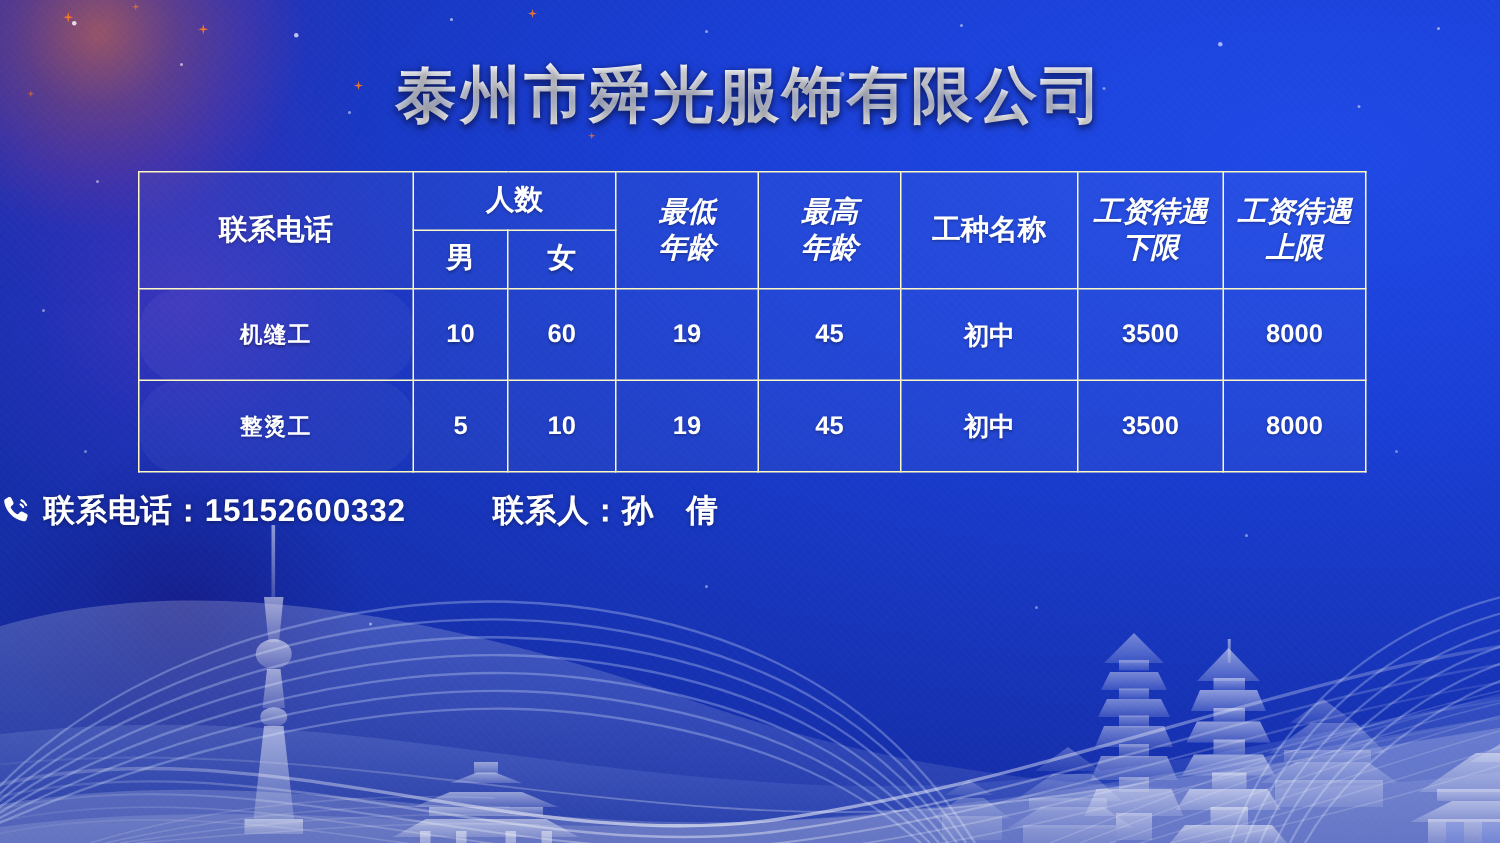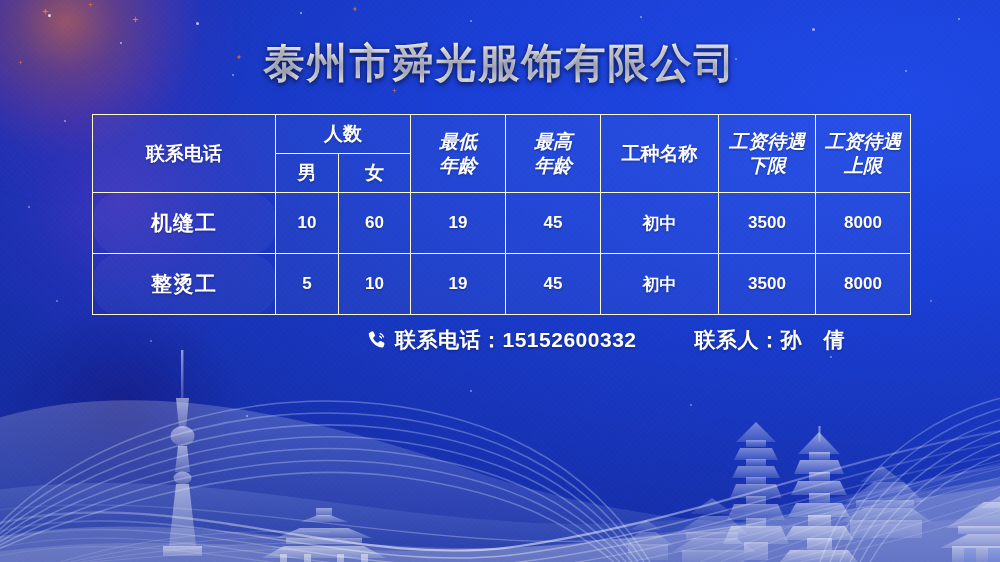--- a/index.html
+++ b/index.html
@@ -111,39 +111,39 @@
   table.jobs th {
     font-size: 19px;
     line-height: 1.22;
     height: 36px;
   }
   table.jobs th.tall { height: 72px; }
   table.jobs td {
     height: 58px;
     font-size: 17px;
   }
-  table.jobs td.jobname { font-size: 21px; letter-spacing: 1px; border-radius: 26px; }
+  table.jobs td.jobname { font-size: 15px; letter-spacing: 1px; border-radius: 26px; }
   .hdr-2line { display: block; font-style: italic; }
 
   
   .c-job   { width: 183px; }
   .c-male  { width: 63px; }
   .c-female{ width: 72px; }
   .c-minage{ width: 95px; }
   .c-maxage{ width: 95px; }
   .c-edu   { width: 118px; }
   .c-low   { width: 97px; }
   .c-high  { width: 95px; }
 
   
   .contact {
     position: absolute;
     left: 0; top: 326px;
     width: 845px;
-    text-align: right;
+    text-align: left;
     color: #ffffff;
     font-size: 21px;
     font-weight: bold;
     letter-spacing: .5px;
     text-shadow: 0 1px 3px rgba(0,0,0,.4);
     white-space: nowrap;
   }
   .contact .phone-icon {
     display: inline-block;
     vertical-align: -4px;

